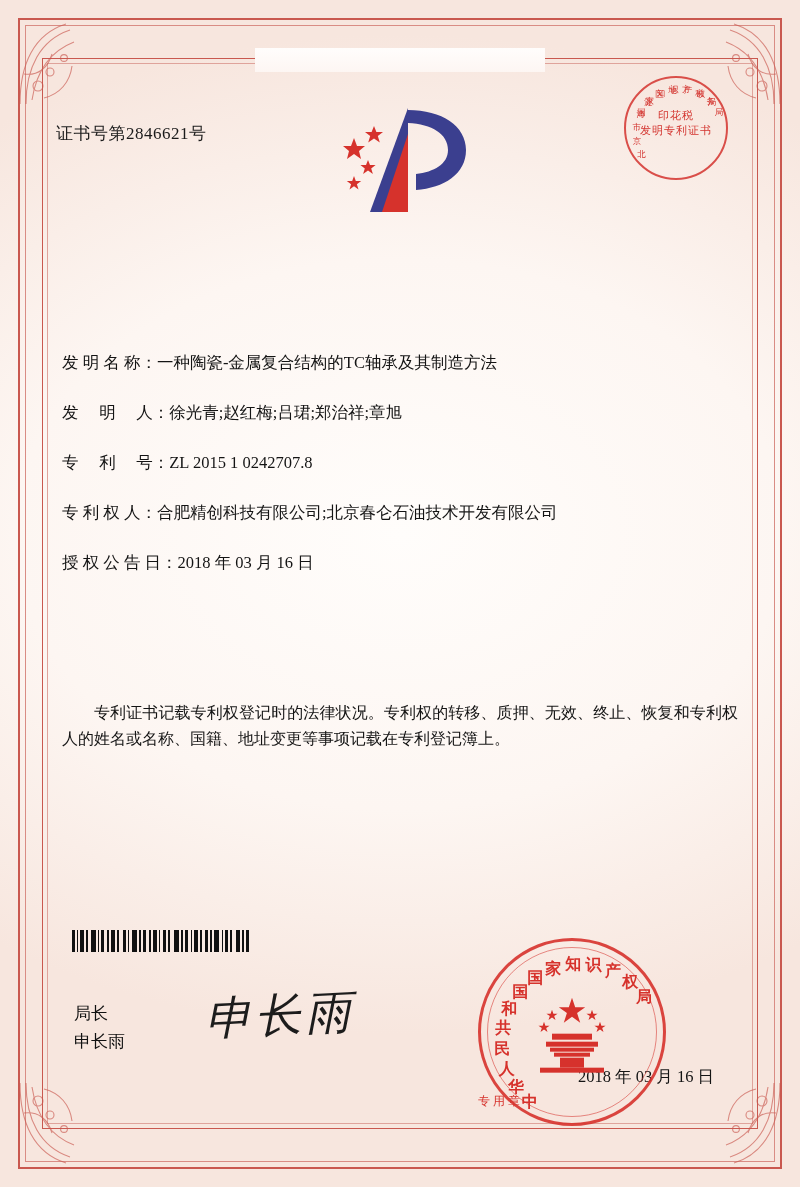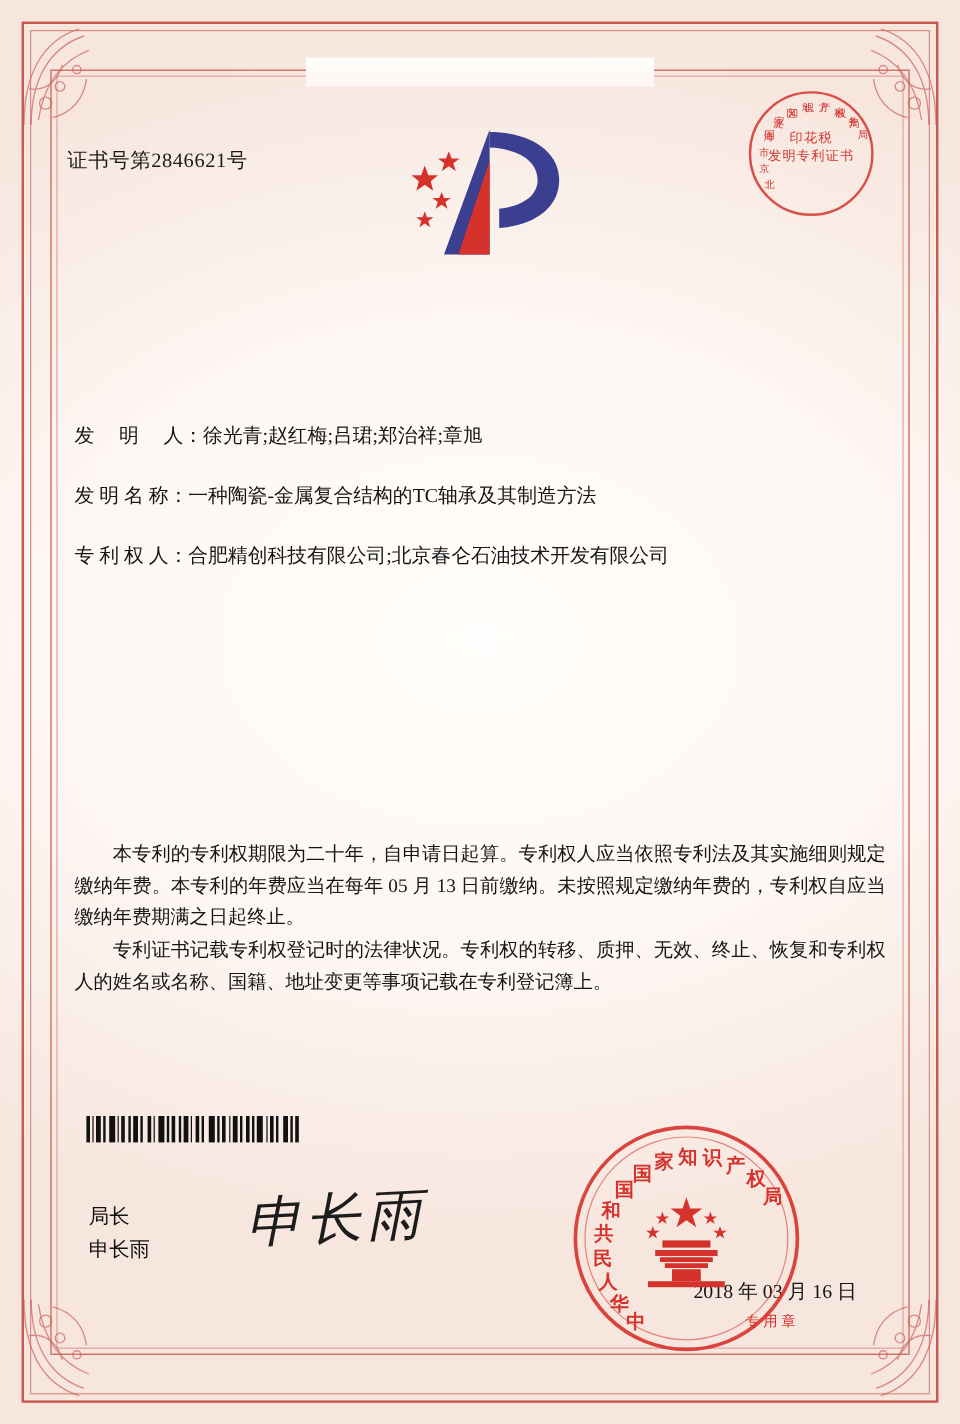--- a/index.html
+++ b/index.html
@@ -251,21 +251,21 @@
     left: 50%;
     top: 50%;
     transform: translate(-50%, -46%);
     width: 92px;
     height: 92px;
   }
   .seal .bottom-text {
     position: absolute;
     left: 0; right: 0;
     bottom: 16px;
-    text-align: right;
+    text-align: left;
     color: #d6322c;
     font-size: 12px;
     letter-spacing: 3px;
   }
 </style>
 </head>
 <body>
 
 <div class="page">
 
@@ -376,32 +376,37 @@
     </div>
     <div class="center-lines">
       <div>印花税</div>
       <div>发明专利证书</div>
     </div>
   </div>
 
 
   <div class="fields">
     <div class="field">
+      <span class="lbl">发 明 名 称：</span><span class="val">一种陶瓷-金属复合结构的TC轴承及其制造方法</span>
+    </div>
+    <div class="field">
       <span class="lbl">发　 明　 人：</span><span class="val">徐光青;赵红梅;吕珺;郑治祥;章旭</span>
     </div>
     <div class="field">
-      <span class="lbl">发 明 名 称：</span><span class="val">一种陶瓷-金属复合结构的TC轴承及其制造方法</span>
+      <span class="lbl">专　 利　 号：</span><span class="val">ZL 2015 1 0242707.8</span>
     </div>
     <div class="field">
       <span class="lbl">专 利 权 人：</span><span class="val">合肥精创科技有限公司;北京春仑石油技术开发有限公司</span>
     </div>
+    <div class="field">
+      <span class="lbl">授 权 公 告 日：</span><span class="val">2018 年 03 月 16 日</span>
+    </div>
   </div>
 
   <div class="body-text">
-    <p>本专利的专利权期限为二十年，自申请日起算。专利权人应当依照专利法及其实施细则规定缴纳年费。本专利的年费应当在每年 05 月 13 日前缴纳。未按照规定缴纳年费的，专利权自应当缴纳年费期满之日起终止。</p>
     <p>专利证书记载专利权登记时的法律状况。专利权的转移、质押、无效、终止、恢复和专利权人的姓名或名称、国籍、地址变更等事项记载在专利登记簿上。</p>
   </div>
 
   <div class="barcode">
     <i style="width:3px"></i>
       <i style="width:2px;background:transparent"></i>
     <i style="width:1px"></i>
       <i style="width:2px;background:transparent"></i>
     <i style="width:4px"></i>
       <i style="width:2px;background:transparent"></i>

